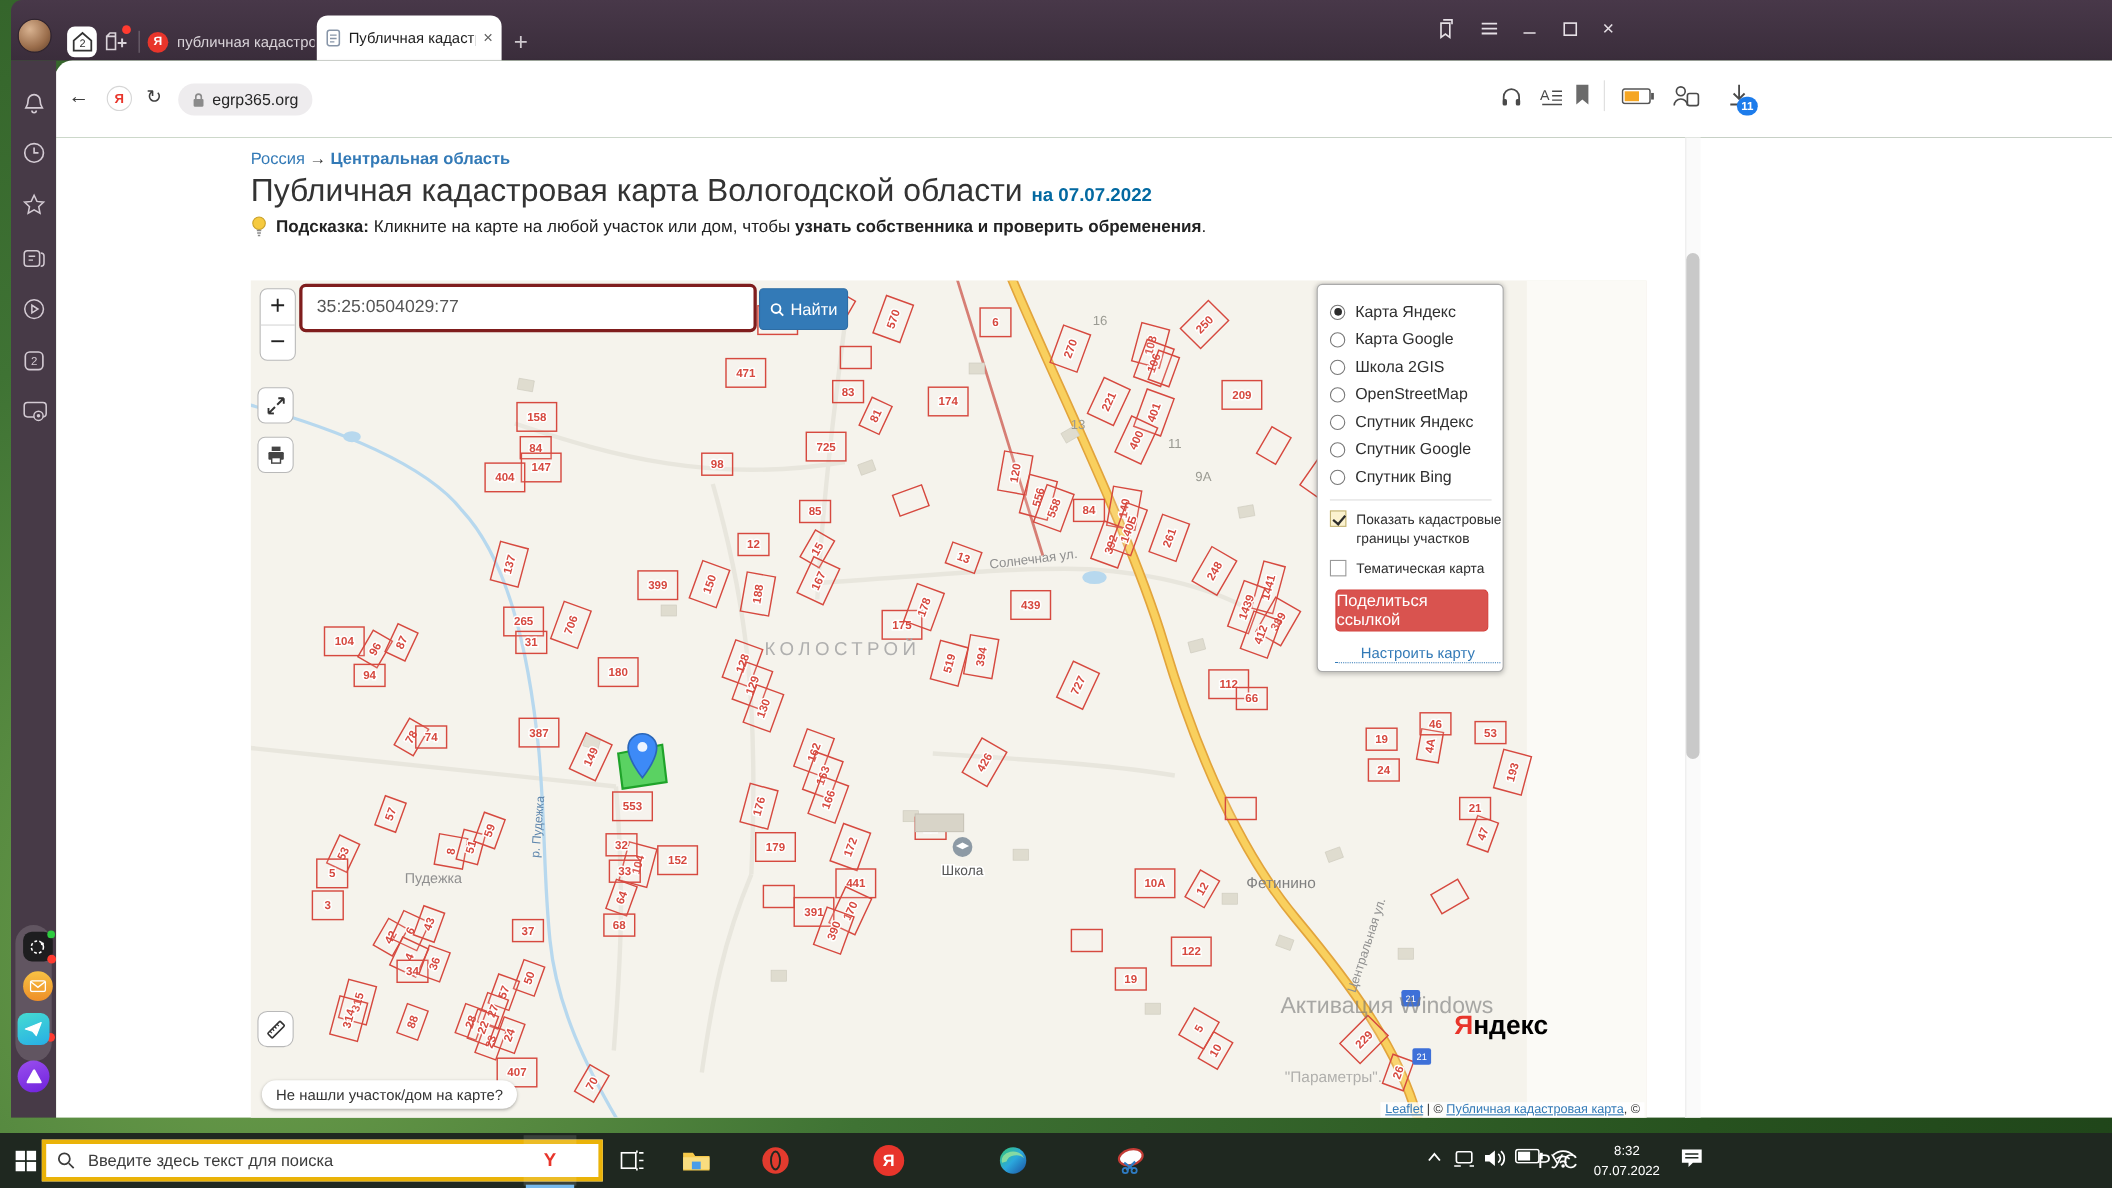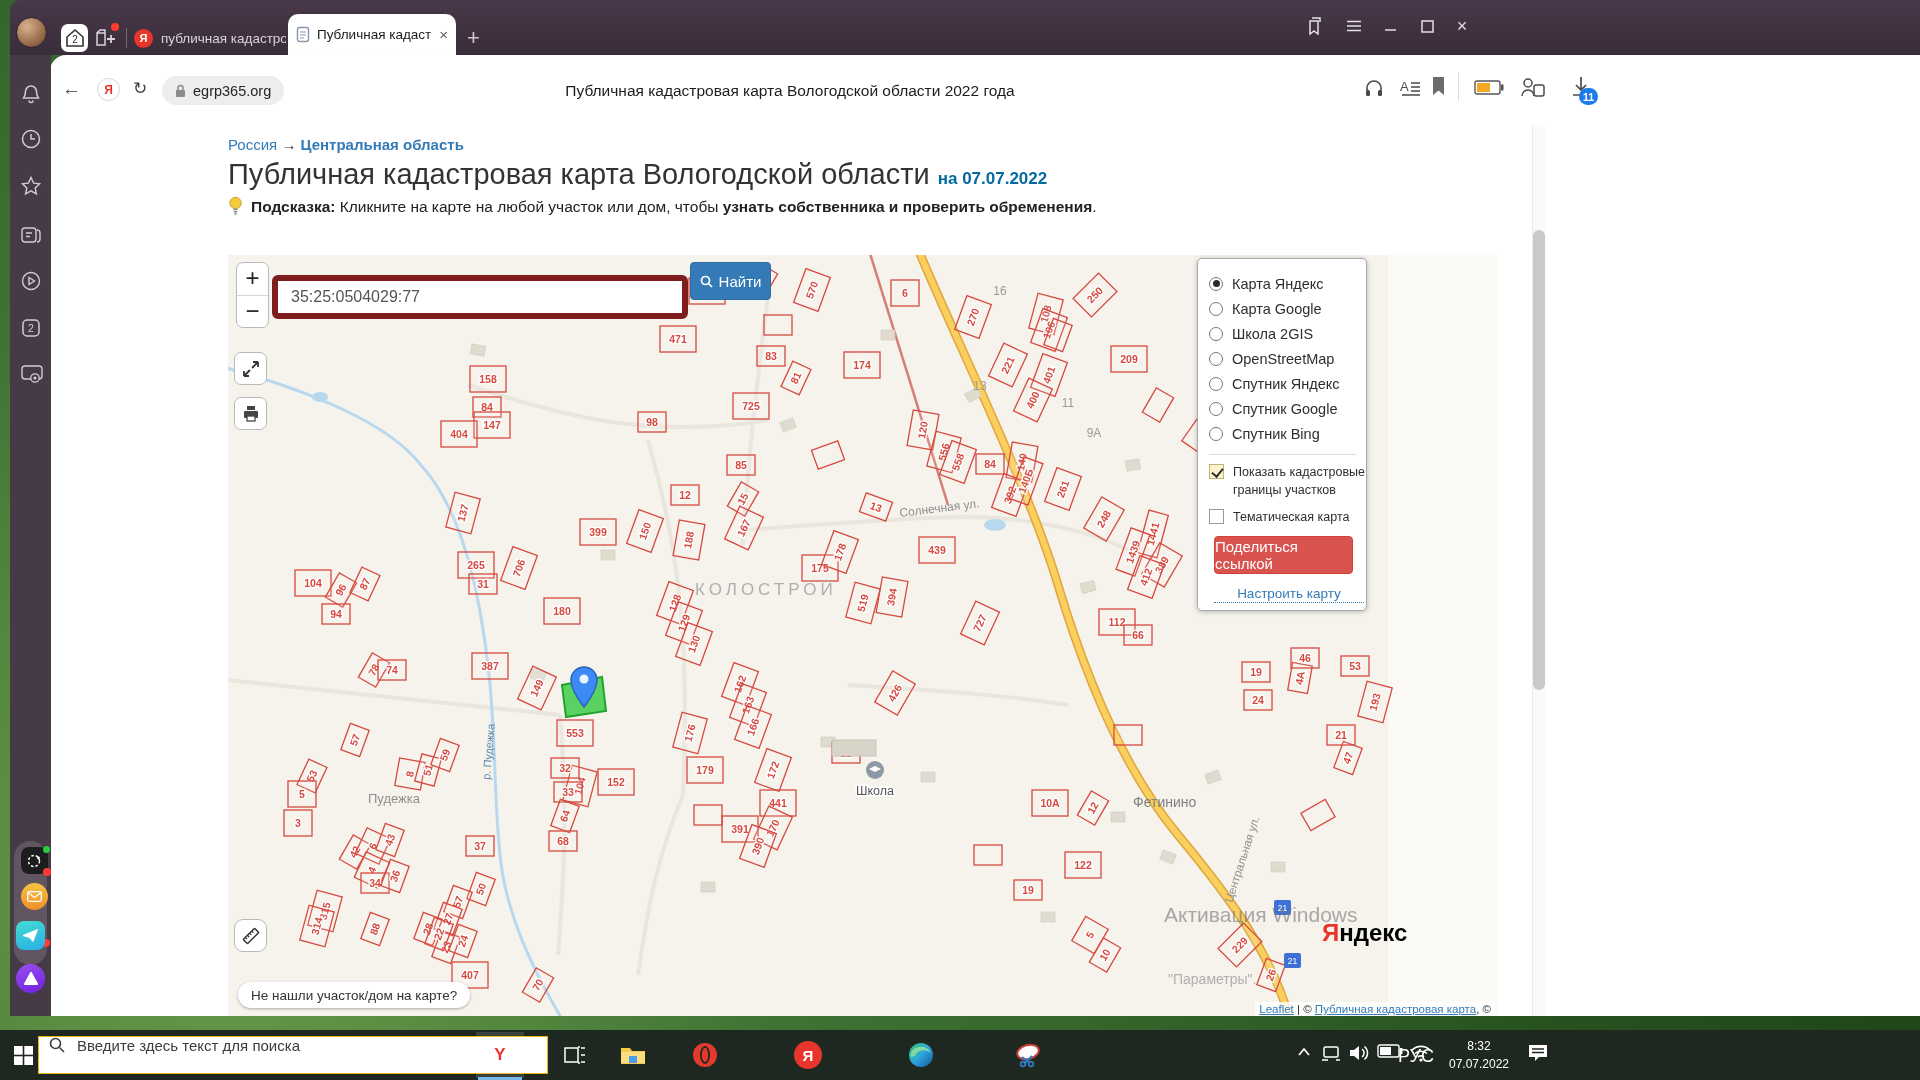--- a/index.html
+++ b/index.html
@@ -52,21 +52,21 @@
   #map{left:228px;top:255px;width:1269px;height:761px;background:#f5f3ec;overflow:hidden}
   #mapsvg{position:absolute;left:0;top:0}
   .mapctl{background:#fff;border:1px solid #b9b9b9;border-radius:7px;color:#333}
   #zoomctl{left:8px;top:7px;width:33px;height:66px;text-align:center}
   #zoomctl div{height:33px;font-size:24px;line-height:30px;color:#222}
   #zoom-in{border-bottom:1px solid #d6d6d6}
   #fs-btn,#print-btn,#ruler-btn{width:33px;height:33px;display:flex;align-items:center;justify-content:center}
   #fs-btn{left:6px;top:97px}
   #print-btn{left:6px;top:142px}
   #ruler-btn{left:6px;top:664px;border-radius:9px}
-  #searchbox{left:44px;top:20px;width:416px;height:44px;background:#fff;border:6px solid #7f1d1d;border-radius:6px;font-size:16px;color:#555;padding:0 13px;font-family:"Liberation Sans",sans-serif}
+  #searchbox{left:44px;top:3px;width:416px;height:44px;background:#fff;border:3px solid #7f1d1d;border-radius:6px;font-size:16px;color:#555;padding:0 13px;font-family:"Liberation Sans",sans-serif}
   #find-btn{left:462px;top:7px;width:81px;height:38px;background:#337ab7;border:1px solid #2e6da4;border-radius:4px;color:#fff;font-size:15px;display:flex;align-items:center;justify-content:center;gap:6px}
 
   #layers{left:969px;top:3px;width:170px;height:353px;background:#fff;border:1px solid #aaa;border-radius:5px;box-shadow:0 1px 5px rgba(0,0,0,.25);padding:12px 0 0 11px}
   .lrow{display:flex;align-items:center;gap:9px;height:25px}
   .radio{width:14px;height:14px;border:1px solid #777;border-radius:50%;display:flex;align-items:center;justify-content:center;flex:0 0 auto;background:#fff}
   .radio.sel::after{content:'';width:7px;height:7px;border-radius:50%;background:#2b2b2b}
   .lrow span{font-size:14.5px;color:#2e2e2e}
   #lsep{margin:8px 10px 8px 0;border-top:1px solid #ddd}
   .cbrow{display:flex;gap:9px;margin-bottom:9px}
   .cb{width:15px;height:15px;border:1px solid #999;background:#fff;flex:0 0 auto;position:relative;margin-top:1px}
@@ -85,21 +85,21 @@
   #copyback{left:1048px;top:774px;font-size:11px;color:#9a9a9a;white-space:nowrap}
   #attrib{right:2px;bottom:0;background:rgba(255,255,255,.82);font-size:11.5px;color:#333;padding:1px 4px;white-space:nowrap}
   #attrib a{color:#337ab7;text-decoration:underline}
 
   
   #sbtrack{left:1532px;top:125px;width:14px;bottom:64px;background:#fafafa;border-left:1px solid #ececec}
   #sbthumb{left:1533px;top:230px;width:12px;height:460px;background:#c9c9c9;border-radius:7px}
 
   
   #taskbar{left:0;right:0;top:1030px;height:50px;background:#1f2820}
-  #tb-search{left:38px;top:6px;width:510px;height:38px;background:#fff;border:1px solid #eab308;display:flex;align-items:flex-start;gap:12px;padding:0 10px}
+  #tb-search{left:38px;top:6px;width:510px;height:38px;background:#fff;border:4px solid #eab308;display:flex;align-items:center;gap:12px;padding:0 10px}
   #tb-search span{color:#3c3c3c;font-size:15px}
   .tbico{top:10px;width:30px;height:30px;display:flex;align-items:center;justify-content:center;color:#fff}
   #yb-active{left:476px;top:2px;width:48px;height:46px;background:rgba(255,255,255,.12)}
   #yb-underline{left:478px;top:47px;width:44px;height:3px;background:#76b9ed}
   .trayico{top:14px;color:#fff}
   #tb-clock{left:1442px;top:7px;width:74px;color:#fff;font-size:12px;text-align:center;line-height:18px}
   #tb-lang{left:1398px;top:16px;color:#fff;font-size:18px}
 </style>
 </head>
 <body>
@@ -165,21 +165,20 @@
     <span style="color:#e8352b;font-weight:bold;font-size:12px">Я</span>
   </div>
   <div class="tbtn abs" style="left:83px;top:23px;font-size:17px">↻</div>
   <div id="url-pill" class="abs">
     <svg width="11" height="14" viewBox="0 0 11 14">
       <rect x="1" y="6" width="9" height="7" rx="1" fill="#8b8b8b"></rect>
       <path d="M3 6 V4 a2.5 2.5 0 0 1 5 0 V6" fill="none" stroke="#8b8b8b" stroke-width="1.5"></path>
     </svg>
     <span>egrp365.org</span>
   </div>
-  <div id="page-title-bar" class="abs">Публичная кадастровая карта Вологодской области 2022 года</div>
 
   <div class="abs tico" style="left:1313px;top:22px">
     <svg width="22" height="22" viewBox="0 0 22 22">
         <path d="M4 14 v-3 a7 7 0 0 1 14 0 v3" fill="none" stroke="#4a4a4a" stroke-width="1.6"></path>
         <rect x="3" y="13" width="4" height="6" rx="1.5" fill="#4a4a4a"></rect>
         <rect x="15" y="13" width="4" height="6" rx="1.5" fill="#4a4a4a"></rect>
       </svg>
   </div>
   <div class="abs tico" style="left:1350px;top:22px">
     <svg width="22" height="22" viewBox="0 0 22 22">

